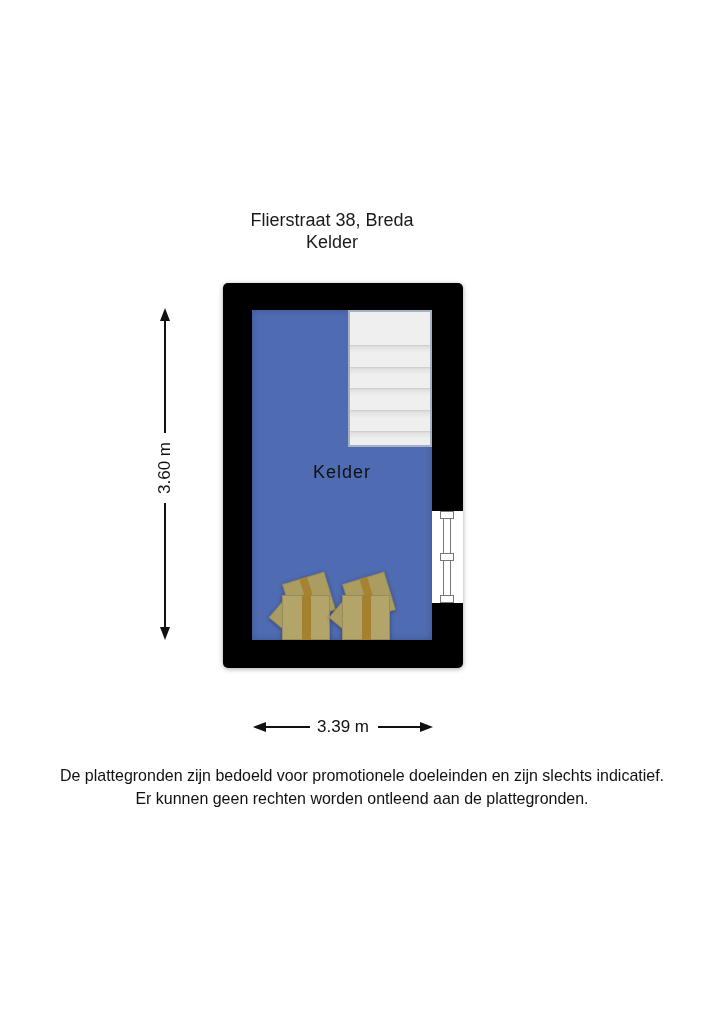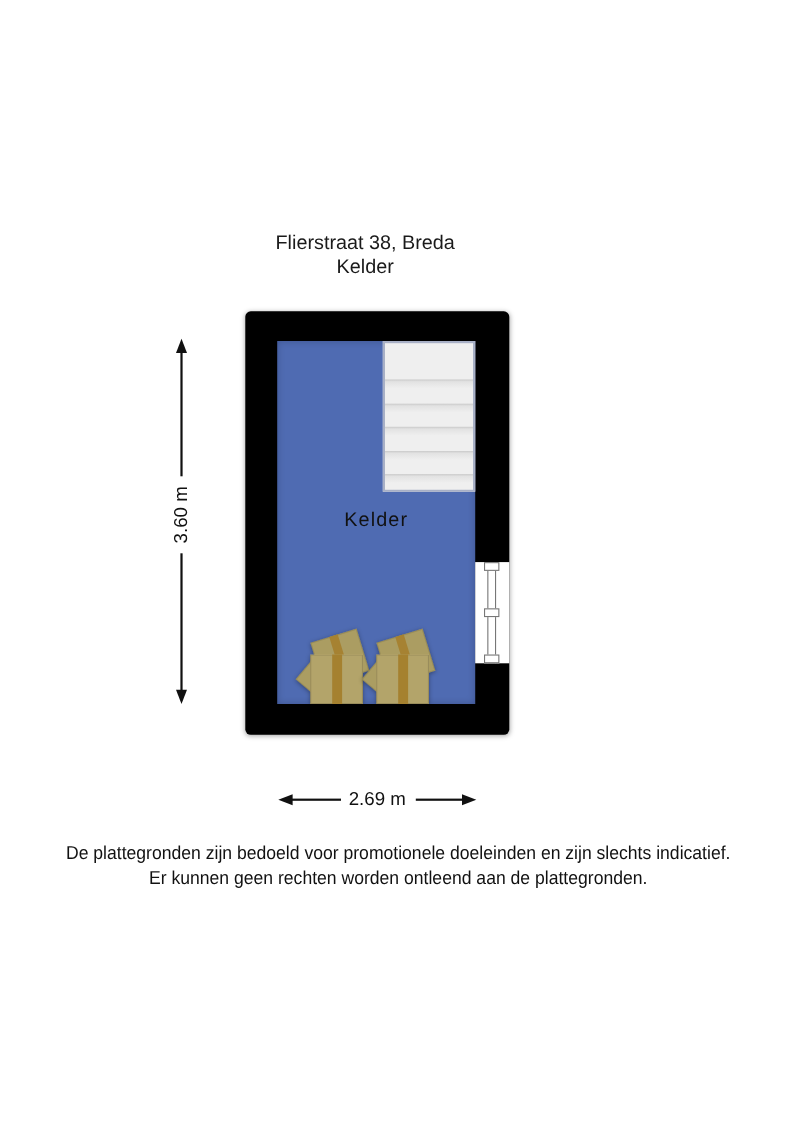--- a/index.html
+++ b/index.html
@@ -176,21 +176,21 @@
     <div class="arr up"></div>
     <div class="seg a"></div>
     <div class="dim-v-label">3.60 m</div>
     <div class="seg b"></div>
     <div class="arr down"></div>
   </div>
 
   <div class="dim-h">
     <div class="arr left"></div>
     <div class="seg a"></div>
-    <div class="dim-h-label">2.69 m</div>
+    <div class="dim-h-label">3.39 m</div>
     <div class="seg b"></div>
     <div class="arr right"></div>
   </div>
 
   <div class="disclaimer">
     <div>De plattegronden zijn bedoeld voor promotionele doeleinden en zijn slechts indicatief.</div>
     <div>Er kunnen geen rechten worden ontleend aan de plattegronden.</div>
   </div>
 
 </div>

